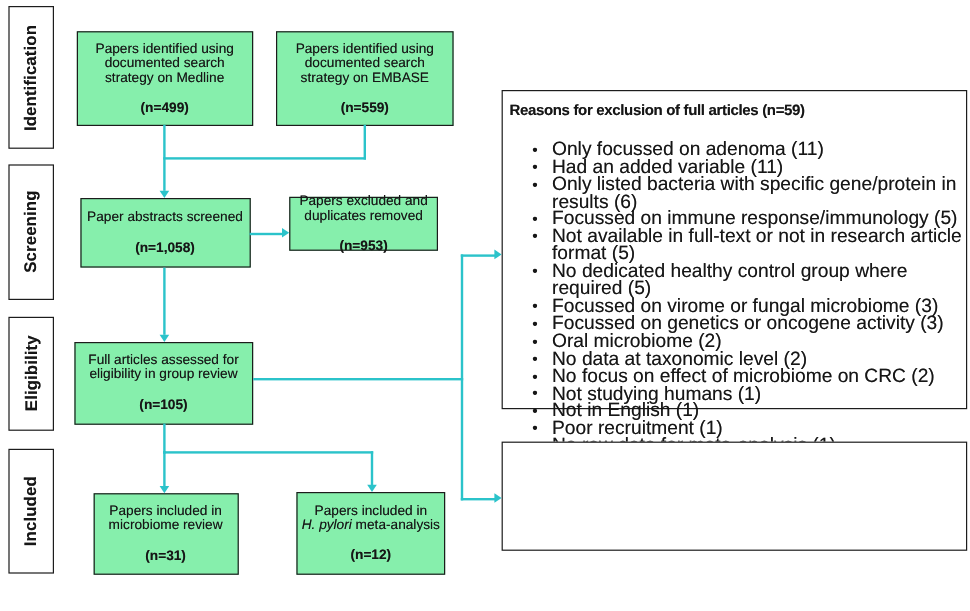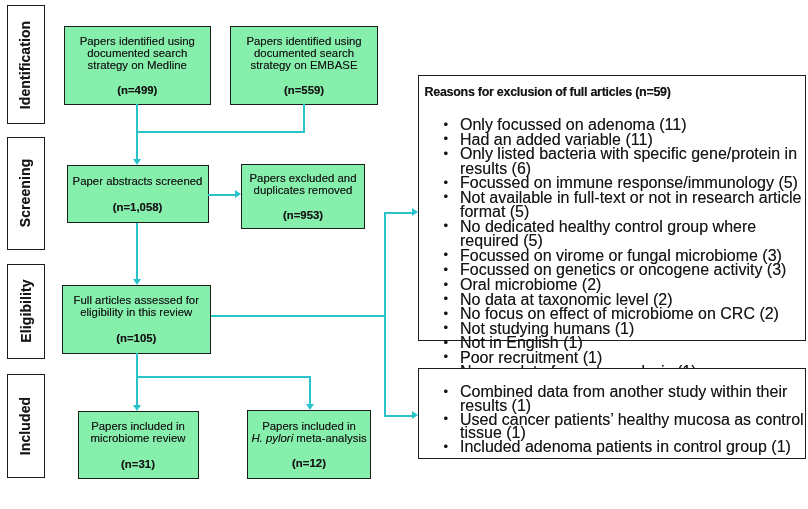--- a/index.html
+++ b/index.html
@@ -31,21 +31,21 @@
   
   .fbox{
     position:absolute;border:1.5px solid var(--border);background:#86efac;
     text-align:center;font-size:11.4px;line-height:12px;color:var(--ink);
     display:flex;flex-direction:column;justify-content:center;align-items:center;
   }
   .fbox .fcount{margin-top:13.5px;font-weight:bold;}
   #box-medline{left:64px;top:26px;width:146.5px;height:78.5px;}
   #box-embase{left:230px;top:26px;width:148px;height:78.5px;}
   #box-screened{left:66.5px;top:164.5px;width:142px;height:58.5px;}
-  #box-excluded{left:241px;top:164px;width:124px;height:65px;}
+  #box-excluded{left:241px;top:164px;width:124px;height:45px;}
   #box-eligibility{left:61.5px;top:284.5px;width:149.5px;height:69px;}
   #box-microbiome{left:77.5px;top:411px;width:121px;height:67.5px;}
   #box-hpylori{left:247px;top:410px;width:124px;height:68.5px;}
   .it{font-style:italic;}
 
   
   .panel{
     position:absolute;left:418px;width:388px;border:1.5px solid var(--border);
     background:#fff;color:var(--ink);
   }
@@ -109,21 +109,21 @@
   </div>
 
   <div class="fbox" id="box-excluded">
     <div>Papers excluded and</div>
     <div>duplicates removed</div>
     <div class="fcount">(n=953)</div>
   </div>
 
   <div class="fbox" id="box-eligibility">
     <div>Full articles assessed for</div>
-    <div>eligibility in this review</div>
+    <div>eligibility in group review</div>
     <div class="fcount">(n=105)</div>
   </div>
 
   <div class="fbox" id="box-microbiome">
     <div>Papers included in</div>
     <div>microbiome review</div>
     <div class="fcount">(n=31)</div>
   </div>
 
   <div class="fbox" id="box-hpylori">
@@ -147,25 +147,20 @@
       <li>No data at taxonomic level (2)</li>
       <li>No focus on effect of microbiome on CRC (2)</li>
       <li>Not studying humans (1)</li>
       <li>Not in English (1)</li>
       <li>Poor recruitment (1)</li>
       <li>No raw data for meta-analysis (1)</li>
     </ul>
   </div>
 
   <div class="panel" id="panel-quality">
-    <ul>
-      <li>Combined data from another study within their results (1)</li>
-      <li>Used cancer patients’ healthy mucosa as control tissue (1)</li>
-      <li>Included adenoma patients in control group (1)</li>
-    </ul>
   </div>
 
   <div class="ln" style="left:136px;top:104px;width:2px;height:55px;"></div>
   <div class="arrd" style="left:132.5px;top:158.5px;"></div>
   <div class="ln" style="left:303px;top:104px;width:2px;height:28.5px;"></div>
   <div class="ln" style="left:136px;top:130.5px;width:169px;height:2px;"></div>
 
   <div class="ln" style="left:208px;top:193.5px;width:28px;height:2px;"></div>
   <div class="arrr" style="left:234.5px;top:190px;"></div>
 

